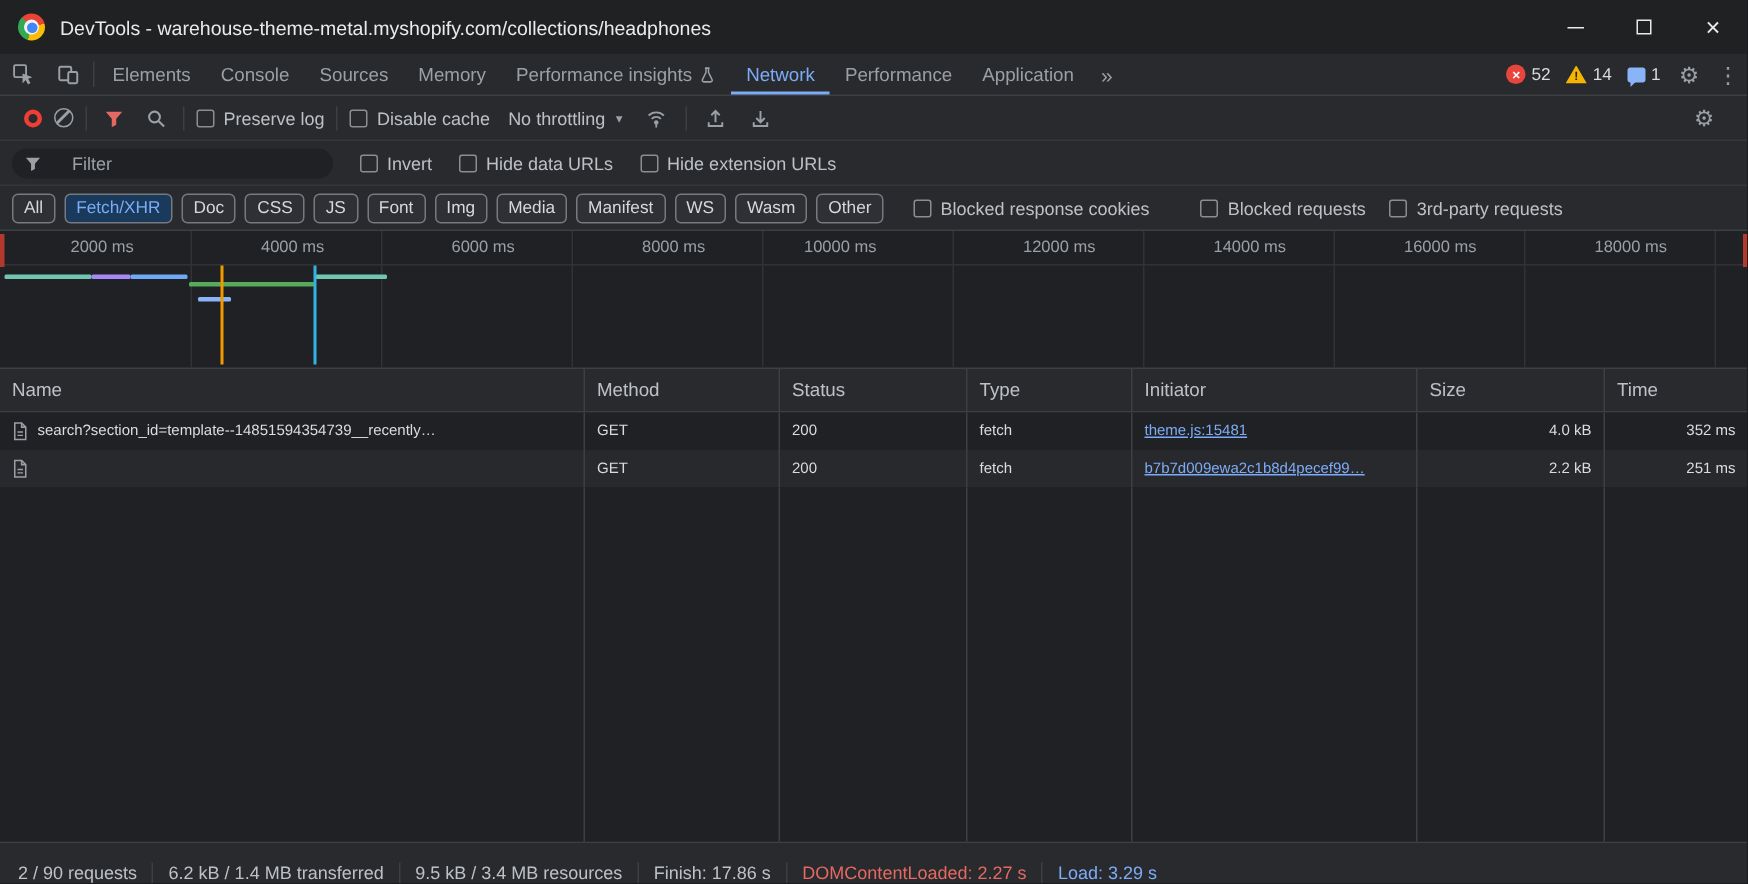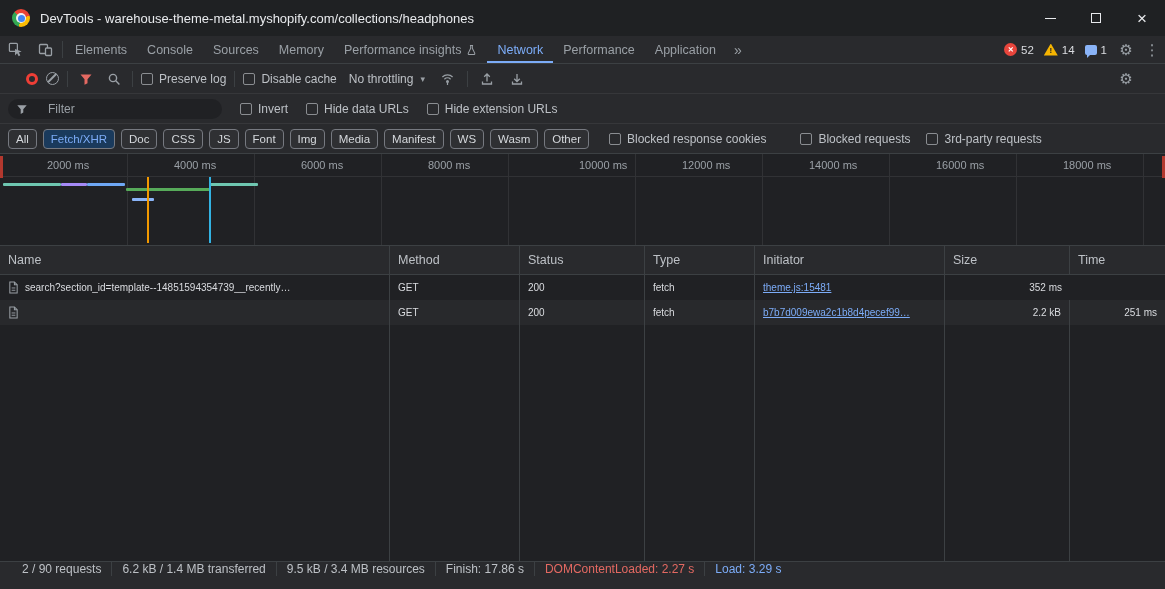--- a/index.html
+++ b/index.html
@@ -31,21 +31,21 @@
   .badge{display:flex;align-items:center;gap:4px;color:#dadce0;font-size:11.5px}
   .err-ic{width:13px;height:13px;border-radius:50%;background:#e8453c;color:#fff;font-size:9px;font-weight:bold;display:flex;align-items:center;justify-content:center}
   .err-ic::before{content:'✕';transform:scale(.8)}
   .warn-ic{width:14px;height:12px;background:#f5b401;clip-path:polygon(50% 0,100% 100%,0 100%);position:relative;display:flex;align-items:flex-end;justify-content:center}
   .warn-ic::before{content:'!';color:#202124;font-size:8px;font-weight:bold;line-height:10px}
   .msg-ic{width:12px;height:10px;background:#8ab4f8;border-radius:2px;position:relative}
   .msg-ic::after{content:'';position:absolute;left:2px;bottom:-3px;border:3px solid transparent;border-top-color:#8ab4f8;border-left-color:#8ab4f8}
   .glyph-btn{display:flex;align-items:center;justify-content:center;width:26px;color:#9aa0a6;font-size:15px}
 
   
-  .nettoolbar{height:30px;background:#292a2d;display:flex;align-items:center;gap:8px;padding:0 26px;border-bottom:1px solid #36373a;flex:none}
+  .nettoolbar{height:30px;background:#292a2d;display:flex;align-items:center;gap:8px;padding:0 16px;border-bottom:1px solid #36373a;flex:none}
   .rec-btn{width:12px;height:12px;border-radius:50%;border:3px solid #ef3e36;flex:none}
   .clear-btn{width:13px;height:13px;border-radius:50%;border:1.5px solid #9aa0a6;position:relative;flex:none}
   .clear-btn::after{content:'';position:absolute;left:-1px;top:4.2px;width:12px;height:1.5px;background:#9aa0a6;transform:rotate(-45deg)}
   .tsep{width:1px;height:16px;background:#3c4043;flex:none}
   .cbgroup{display:flex;align-items:center;gap:6px;white-space:nowrap}
   .cb{width:12px;height:12px;border:1px solid #8a8d91;border-radius:2px;background:transparent;flex:none}
   .cb-label{color:#bdc1c6}
   .dropdown{display:flex;align-items:center;gap:7px;color:#bdc1c6;padding:0 4px}
   .caret{font-size:9px;color:#9aa0a6}
   .spacer{flex:1}
@@ -81,21 +81,21 @@
   .trow .cell:last-child{border-right:none}
   .trow.odd{background:#202124}
   .trow.even{background:#28292c}
   .name-cell{display:flex;align-items:center;gap:6px}
   .num{text-align:right}
   .link{color:#7cacf8;text-decoration:underline}
   .tfill{flex:1;position:relative;background:#202124}
   .vline{position:absolute;top:0;bottom:0;width:1px;background:#3c4043}
 
   
-  .statusbar{height:28px;background:#292a2d;border-top:1px solid #3c4043;display:flex;align-items:flex-start;padding:0 22px;font-size:12px;color:#bdc1c6;flex:none;white-space:nowrap}
+  .statusbar{height:28px;background:#292a2d;border-top:1px solid #3c4043;display:flex;align-items:flex-end;padding:0 12px;font-size:12px;color:#bdc1c6;flex:none;white-space:nowrap}
   .sb-sep{width:1px;height:14px;background:#3c4043;margin:0 10px;flex:none}
   .sb-dcl{color:#e46962}
   .sb-load{color:#7cacf8}
 
   svg{display:block}
 </style>
 </head>
 <body>
 
 <div class="window">
@@ -312,21 +312,21 @@
     <div class="gridline" style="left:508px"></div>
     <div class="gridline" style="left:635px"></div>
     <div class="gridline" style="left:762px"></div>
     <div class="gridline" style="left:889px"></div>
     <div class="gridline" style="left:1016px"></div>
     <div class="gridline" style="left:1143px"></div>
     <span class="tick" style="left:47px">2000 ms</span>
     <span class="tick" style="left:174px">4000 ms</span>
     <span class="tick" style="left:301px">6000 ms</span>
     <span class="tick" style="left:428px">8000 ms</span>
-    <span class="tick" style="left:579px">10000 ms</span>
+    <span class="tick" style="left:536px">10000 ms</span>
     <span class="tick" style="left:682px">12000 ms</span>
     <span class="tick" style="left:809px">14000 ms</span>
     <span class="tick" style="left:936px">16000 ms</span>
     <span class="tick" style="left:1063px">18000 ms</span>
     <div class="ruler-line"></div>
     <div class="ov-handle" style="left:0"></div>
     <div class="ov-handle" style="right:0"></div>
     <div class="wf-bar" style="left:3px;top:29px;width:58px;background:#6fc7b1"></div>
     <div class="wf-bar" style="left:61px;top:29px;width:26px;background:#a58af7"></div>
     <div class="wf-bar" style="left:87px;top:29px;width:38px;background:#6fa8f5"></div>
@@ -355,20 +355,21 @@
             <path d="M7 1v3h3" fill="none" stroke="#9aa0a6" stroke-width="1.1"></path>
             <path d="M4 7.5h4M4 10h4" stroke="#9aa0a6" stroke-width="1"></path>
           </svg>
       </span>
       <span>search?section_id=template--14851594354739__recently…</span>
     </div>
     <div class="cell">GET</div>
     <div class="cell">200</div>
     <div class="cell">fetch</div>
     <div class="cell"><span class="link">theme.js:15481</span></div>
+    <div class="cell num">4.0 kB</div>
     <div class="cell num">352 ms</div>
   </div>
 
   <div class="trow even">
     <div class="cell name-cell">
       <span>
         <svg width="11" height="13" viewBox="0 0 12 14">
             <path d="M2 1h5l3 3v9H2z" fill="none" stroke="#9aa0a6" stroke-width="1.1"></path>
             <path d="M7 1v3h3" fill="none" stroke="#9aa0a6" stroke-width="1.1"></path>
             <path d="M4 7.5h4M4 10h4" stroke="#9aa0a6" stroke-width="1"></path>

